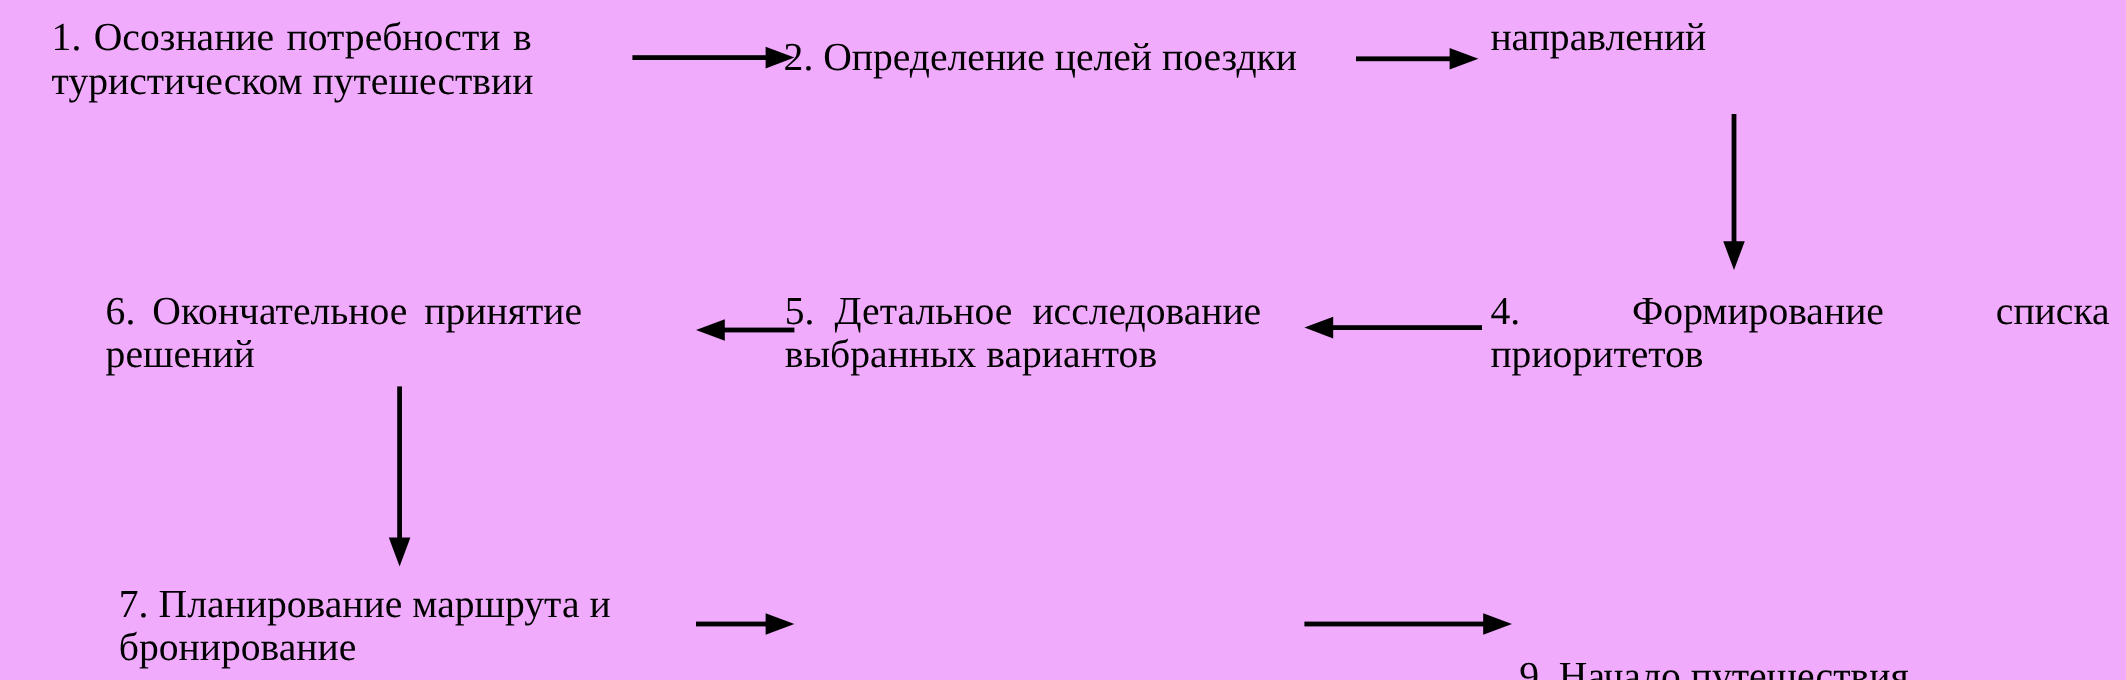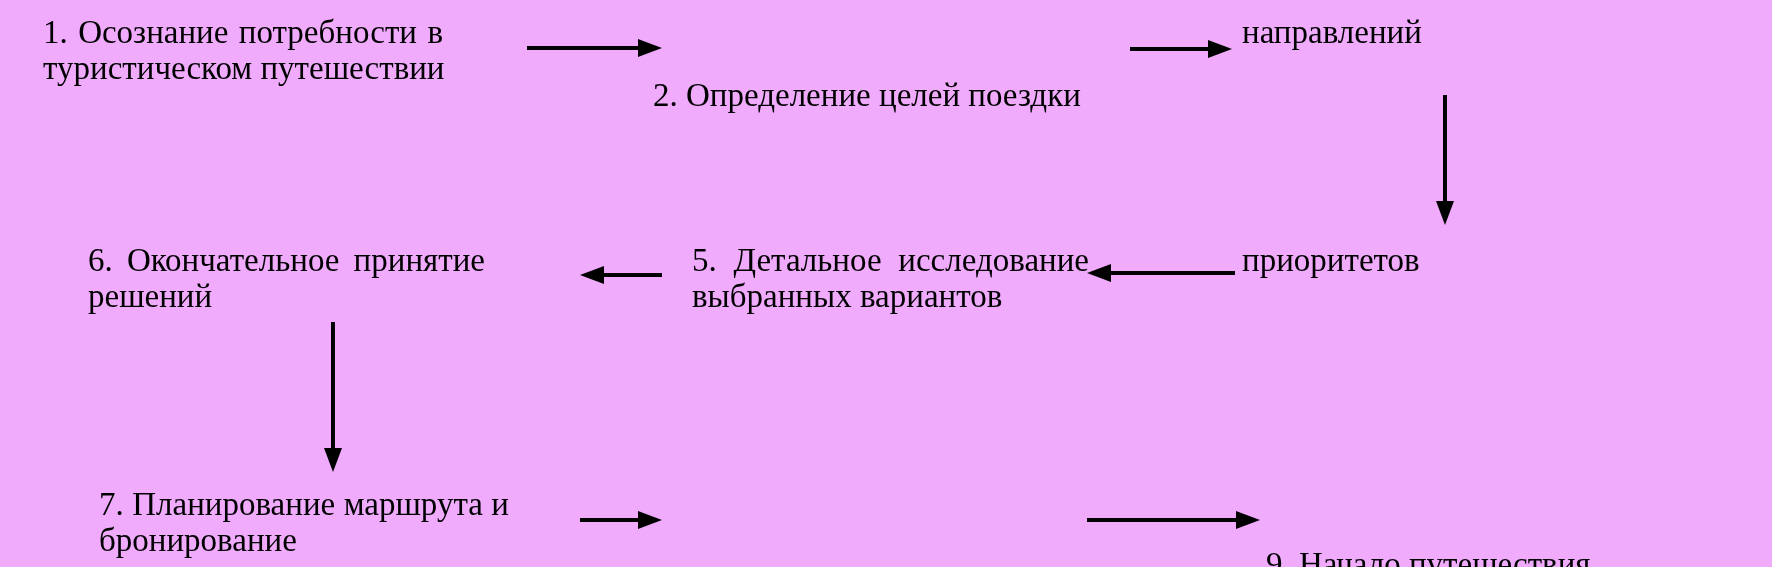--- a/index.html
+++ b/index.html
@@ -4,24 +4,24 @@
 <style>
   html,body{margin:0;padding:0;background:#ffffff;}
   .canvas{position:relative;width:1772px;height:567px;background:#f0abfc;overflow:hidden;
           font-family:"Liberation Serif","DejaVu Serif",serif;color:#000000;}
   .step{position:absolute;font-size:33px;line-height:36px;color:#000;}
   .ln{display:block;}
   .ln.j{text-align:justify;text-align-last:justify;}
   .ln.last,.ln.single{white-space:nowrap;}
 
   #s1{left:43px;top:14px;width:400px;}
-  #s2{left:653px;top:30px;width:470px;margin-top:47px;}
+  #s2{left:653px;top:30px;width:470px;}
   #s3{left:1242px;top:14px;width:516px;}
   #s4{left:1242px;top:242px;width:516px;}
-  #s5{left:692px;top:242px;width:397px;}
+  #s5{left:654px;top:242px;width:397px;}
   #s6{left:88px;top:242px;width:397px;}
   #s7{left:99px;top:486px;width:410px;}
   #s8{left:668px;top:486px;width:345px;}
   #s9{left:1266px;top:502px;width:360px;margin-top:44px;}
 
   .arrow{position:absolute;}
   .arrow .shaft{position:absolute;background:#000;}
   .arrow .head{position:absolute;width:0;height:0;}
   .arrow.h{height:18px;}
   .arrow.h .shaft{top:7px;height:4px;}
@@ -54,20 +54,21 @@
 
   <div class="step" id="s2">
     <span class="ln single">2. Определение целей поездки</span>
   </div>
 
   <div class="step" id="s3">
     <span class="ln last">направлений</span>
   </div>
 
   <div class="step" id="s4">
+    <span class="ln j">4. Формирование списка</span>
     <span class="ln last">приоритетов</span>
   </div>
 
   <div class="step" id="s5">
     <span class="ln j">5. Детальное исследование</span>
     <span class="ln last">выбранных вариантов</span>
   </div>
 
   <div class="step" id="s6">
     <span class="ln j">6. Окончательное принятие</span>

